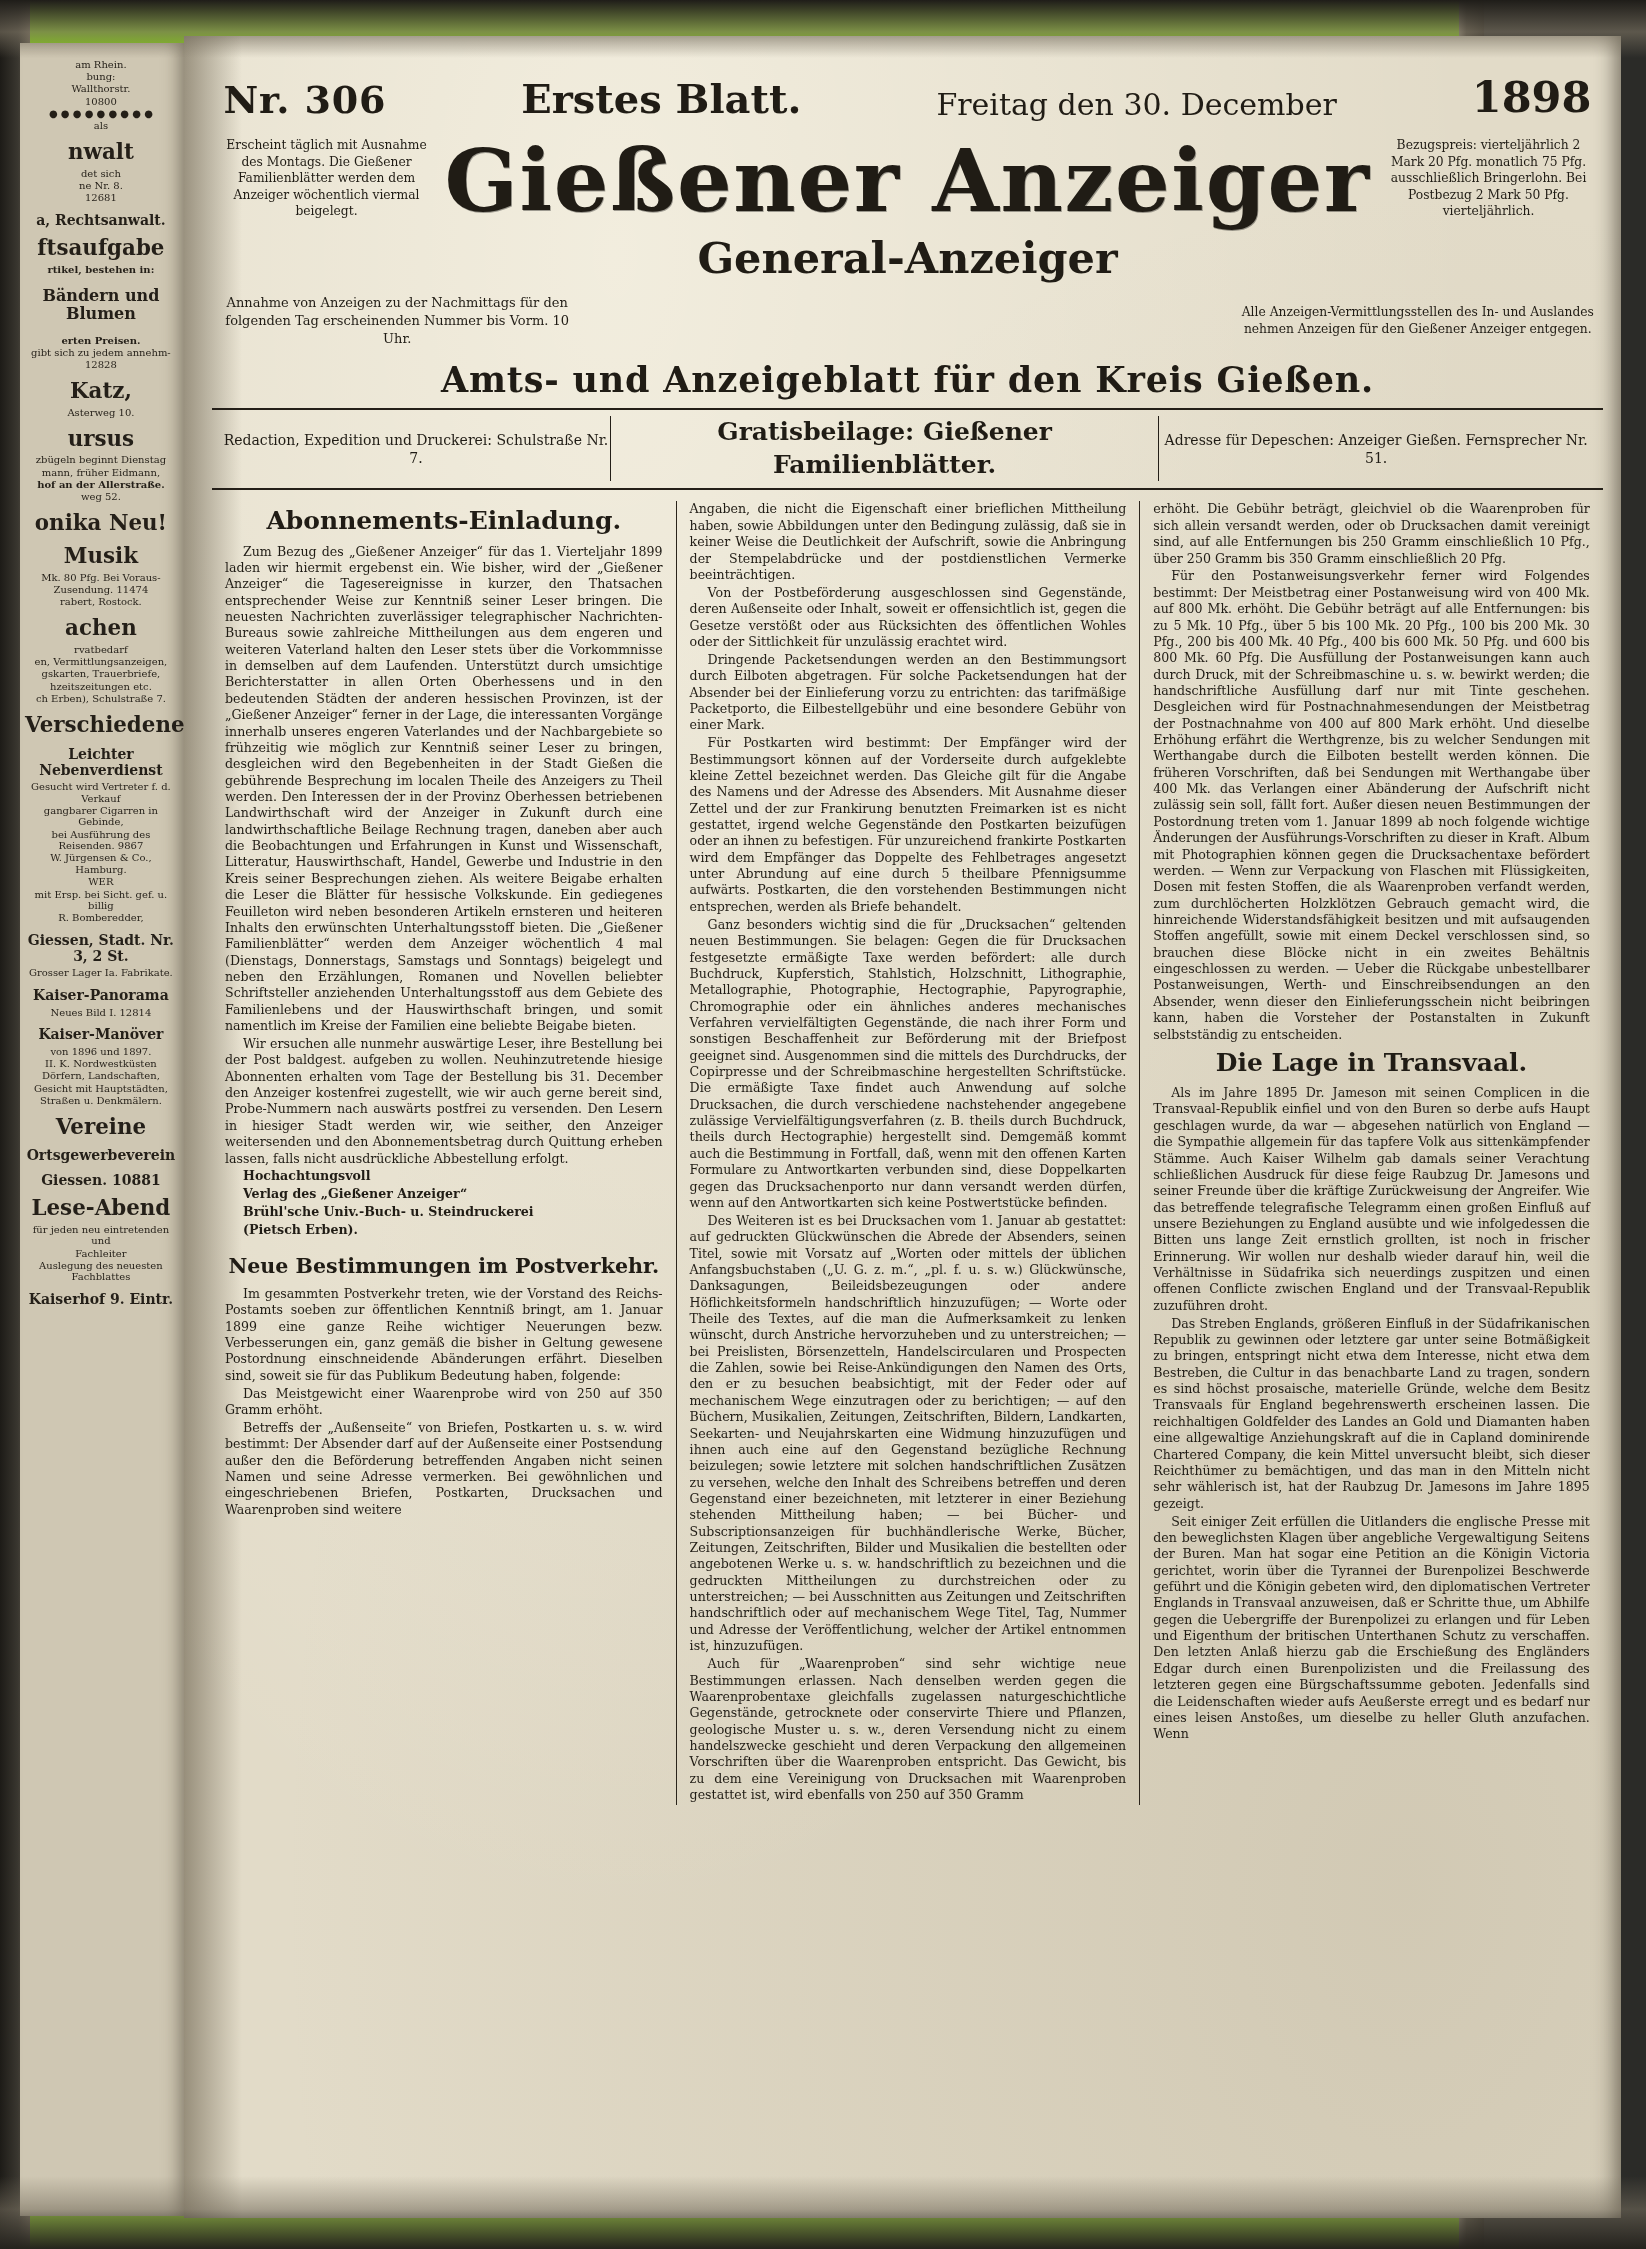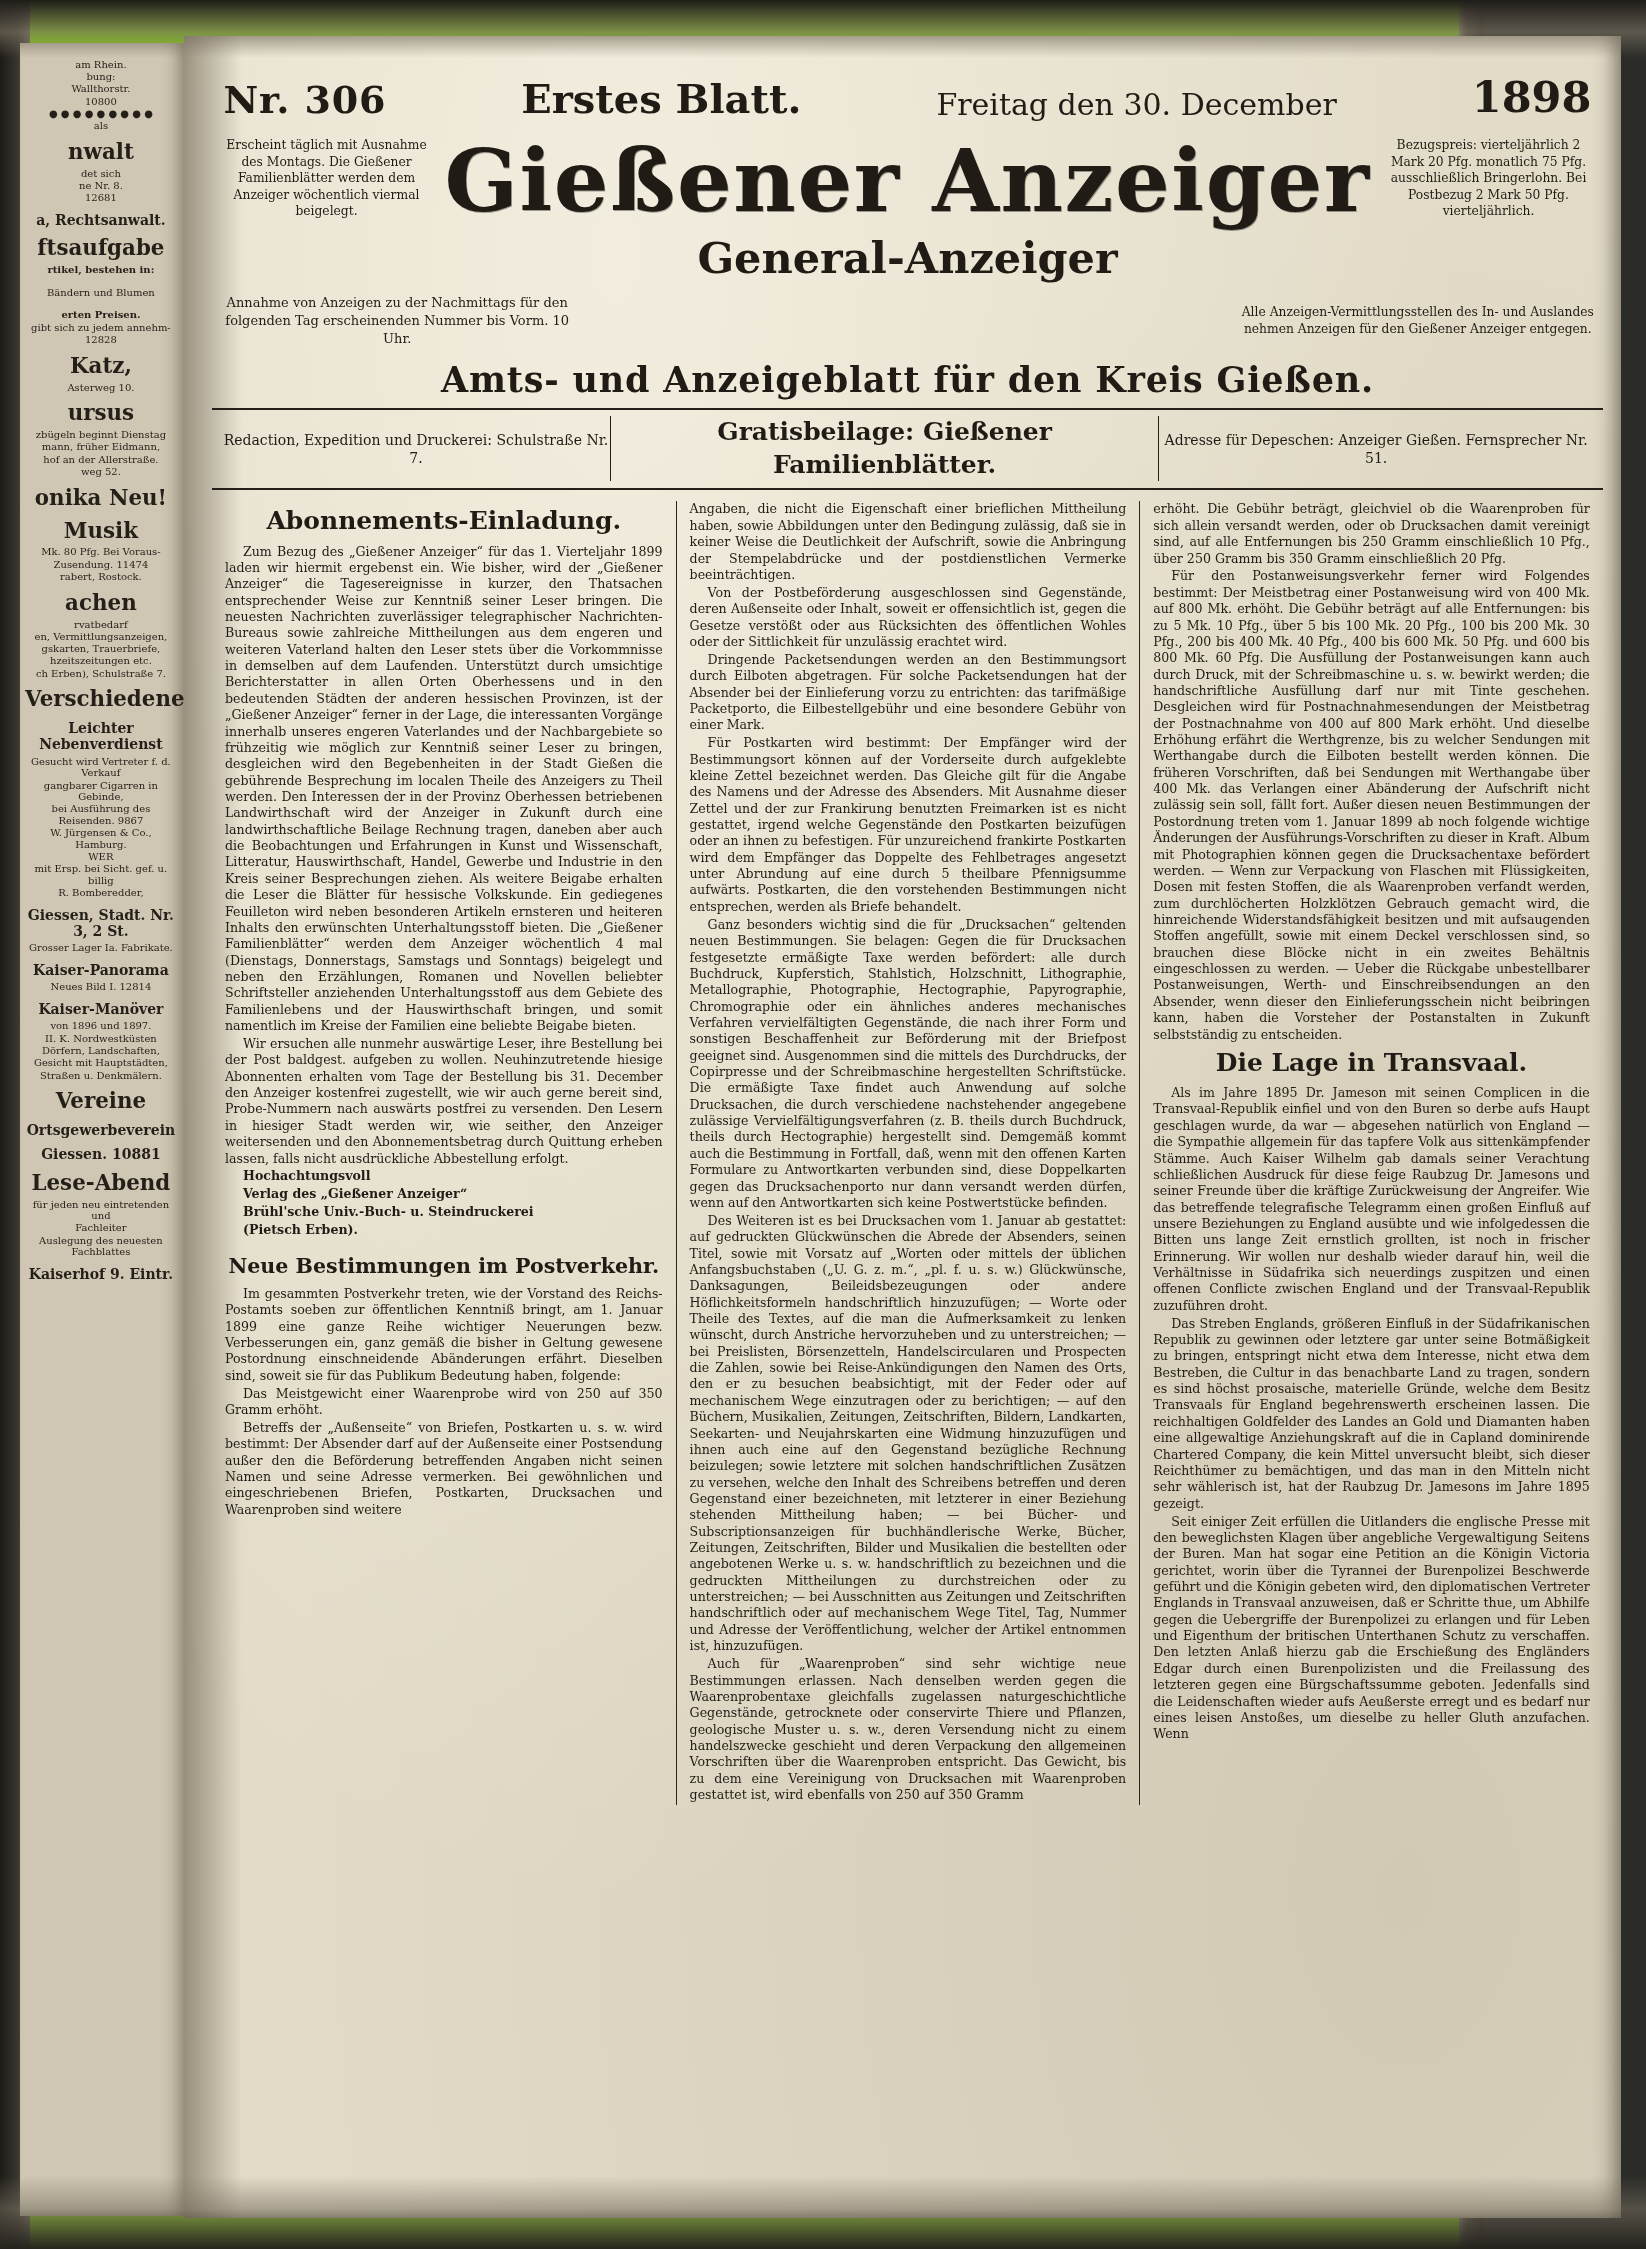--- a/index.html
+++ b/index.html
@@ -79,30 +79,30 @@
         <div class="l" style="font-size: 10px; font-weight: normal; margin: 0.8px 0px;">10800</div>
         <div class="l" style="font-size: 10px; font-weight: normal; margin: 0.8px 0px;">● ● ● ● ● ● ● ● ●</div>
         <div class="l" style="font-size: 10px; font-weight: normal; margin: 0.8px 0px;">als</div>
         <div class="l" style="font-size: 21.4px; font-weight: bold; margin: 8.2px 0px 3.3px;">nwalt</div>
         <div class="l" style="font-size: 10px; font-weight: normal; margin: 0.8px 0px;">det sich</div>
         <div class="l" style="font-size: 10px; font-weight: normal; margin: 0.8px 0px;">ne Nr. 8.</div>
         <div class="l" style="font-size: 10px; font-weight: normal; margin: 0.8px 0px;">12681</div>
         <div class="l" style="font-size: 14px; font-weight: bold; margin: 8.2px 0px 3.3px;">a, Rechtsanwalt.</div>
         <div class="l" style="font-size: 21.4px; font-weight: bold; margin: 8.2px 0px 3.3px;">ftsaufgabe</div>
         <div class="l" style="font-size: 10px; font-weight: bold; margin: 0.8px 0px;">rtikel, bestehen in:</div>
-        <div class="l" style="font-size: 10px; font-weight: normal; margin: 11px 0px;">Bändern und Blumen</div>
+        <div class="l" style="font-size: 16px; font-weight: bold; margin: 11px 0px;">Bändern und Blumen</div>
         <div class="l" style="font-size: 10px; font-weight: bold; margin: 0.8px 0px;">erten Preisen.</div>
         <div class="l" style="font-size: 10px; font-weight: normal; margin: 0.8px 0px;">gibt sich zu jedem annehm-</div>
         <div class="l" style="font-size: 10px; font-weight: normal; margin: 0.8px 0px;">12828</div>
         <div class="l" style="font-size: 21.4px; font-weight: bold; margin: 8.2px 0px 3.3px;">Katz,</div>
         <div class="l" style="font-size: 10px; font-weight: normal; margin: 0.8px 0px;">Asterweg 10.</div>
         <div class="l" style="font-size: 21.4px; font-weight: bold; margin: 8.2px 0px 3.3px;">ursus</div>
         <div class="l" style="font-size: 10px; font-weight: normal; margin: 0.8px 0px;">zbügeln beginnt Dienstag</div>
         <div class="l" style="font-size: 10px; font-weight: normal; margin: 0.8px 0px;">mann, früher Eidmann,</div>
-        <div class="l" style="font-size: 10px; font-weight: normal; margin: 0.8px 0px;">hof an der Allerstraße.</div>
+        <div class="l" style="font-size: 10px; font-weight: bold; margin: 0.8px 0px;">hof an der Allerstraße.</div>
         <div class="l" style="font-size: 10px; font-weight: normal; margin: 0.8px 0px;">weg 52.</div>
         <div class="l" style="font-size: 21.4px; font-weight: bold; margin: 8.2px 0px 3.3px;">onika  Neu!</div>
         <div class="l" style="font-size: 21.4px; font-weight: bold; margin: 8.2px 0px 3.3px;">Musik</div>
         <div class="l" style="font-size: 10px; font-weight: normal; margin: 0.8px 0px;">Mk. 80 Pfg. Bei Voraus-</div>
         <div class="l" style="font-size: 10px; font-weight: normal; margin: 0.8px 0px;">Zusendung.        11474</div>
         <div class="l" style="font-size: 10px; font-weight: normal; margin: 0.8px 0px;">rabert, Rostock.</div>
         <div class="l" style="font-size: 21.4px; font-weight: bold; margin: 8.2px 0px 3.3px;">achen</div>
         <div class="l" style="font-size: 10px; font-weight: normal; margin: 0.8px 0px;">rvatbedarf</div>
         <div class="l" style="font-size: 10px; font-weight: normal; margin: 0.8px 0px;">en, Vermittlungsanzeigen,</div>
         <div class="l" style="font-size: 10px; font-weight: normal; margin: 0.8px 0px;">gskarten, Trauerbriefe,</div>

